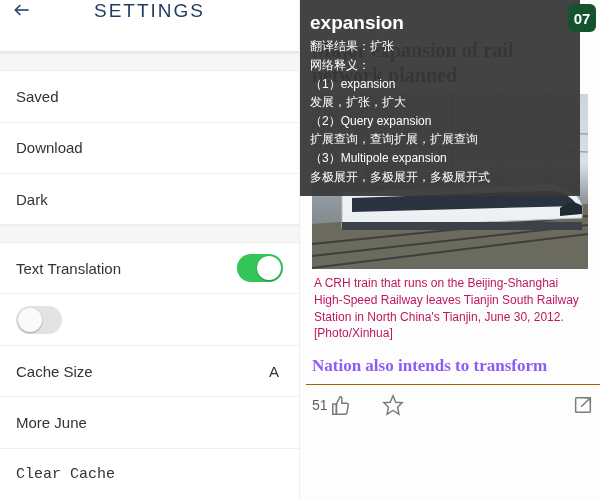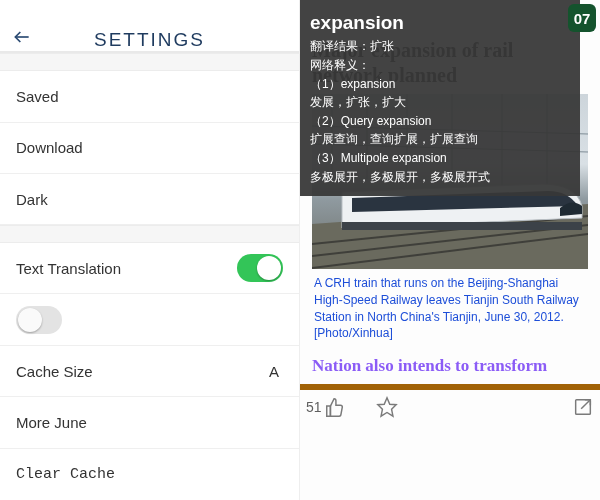--- a/index.html
+++ b/index.html
@@ -13,21 +13,21 @@
   
   .left {
     width: 300px; height: 500px;
     background: #ffffff;
     display: flex; flex-direction: column;
     border-right: 1px solid #eee;
     position: relative;
   }
   .left-header {
     height: 54px;
-    display: flex; align-items: flex-end;
+    display: flex; align-items: flex-start;
     padding: 0 12px;
     border-bottom: 2px solid #e9e9e9;
   }
   .back-arrow { flex: 0 0 24px; color: #2a4a72; }
   .left-title {
     flex: 1; text-align: center;
     font-size: 19px; letter-spacing: 2px;
     color: #1f3b5f; font-weight: 500;
     margin-left: -24px; 
   }
@@ -92,34 +92,35 @@
   }
   .photo {
     margin-top: 6px;
     width: 276px; height: 175px;
     position: relative;
     background: linear-gradient(#cdd5db 0%, #d9e0e5 40%, #8f9aa0 60%, #6b6d67 100%);
     overflow: hidden;
   }
   .photo svg { position: absolute; inset: 0; }
   .caption {
-    font-size: 12px; line-height: 1.4; color: #1d4ed8;
+    font-size: 12px; line-height: 1.4; color: #be185d;
     padding: 6px 2px 10px;
   }
   .subhead {
     font-family: Georgia, serif;
     font-size: 17px; font-weight: 700; color: #8b5cf6;
     padding: 4px 0 8px;
   }
   .action-bar {
     height: 40px;
-    border-top: 6px solid #a16207;
+    border-top: 1px solid #a16207;
     display: flex; align-items: center;
     padding: 0 6px;
     gap: 30px;
+    margin-left: 6px;
   }
   .like-group {
     display: flex; align-items: center; gap: 2px;
     color: #5f5f5f; font-size: 14px;
   }
   .ab-icon { width: 22px; height: 22px; color: #7a7a7a; }
   .spacer { flex: 1; }
 </style>
 </head>
 <body>

